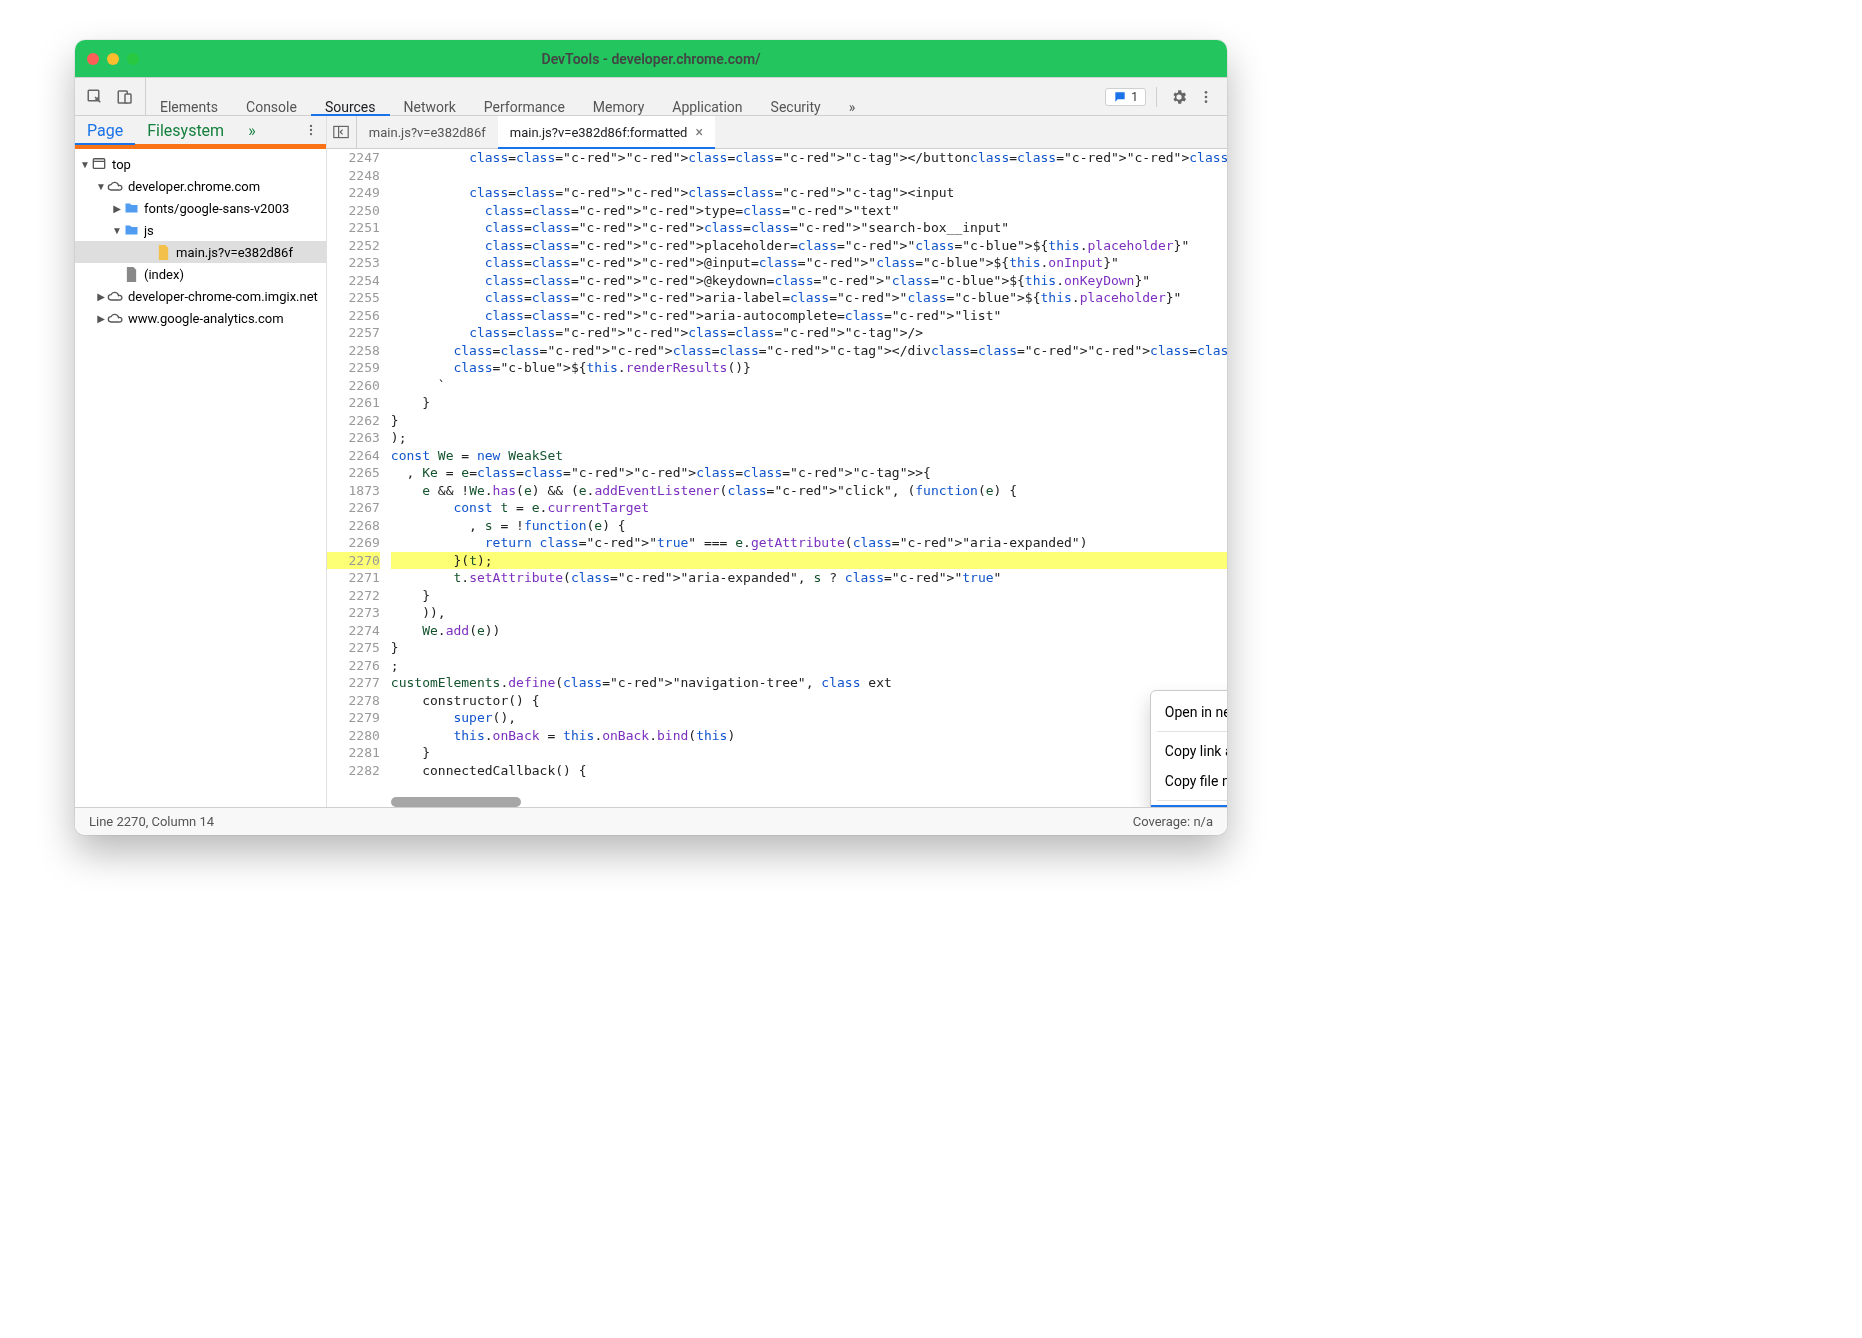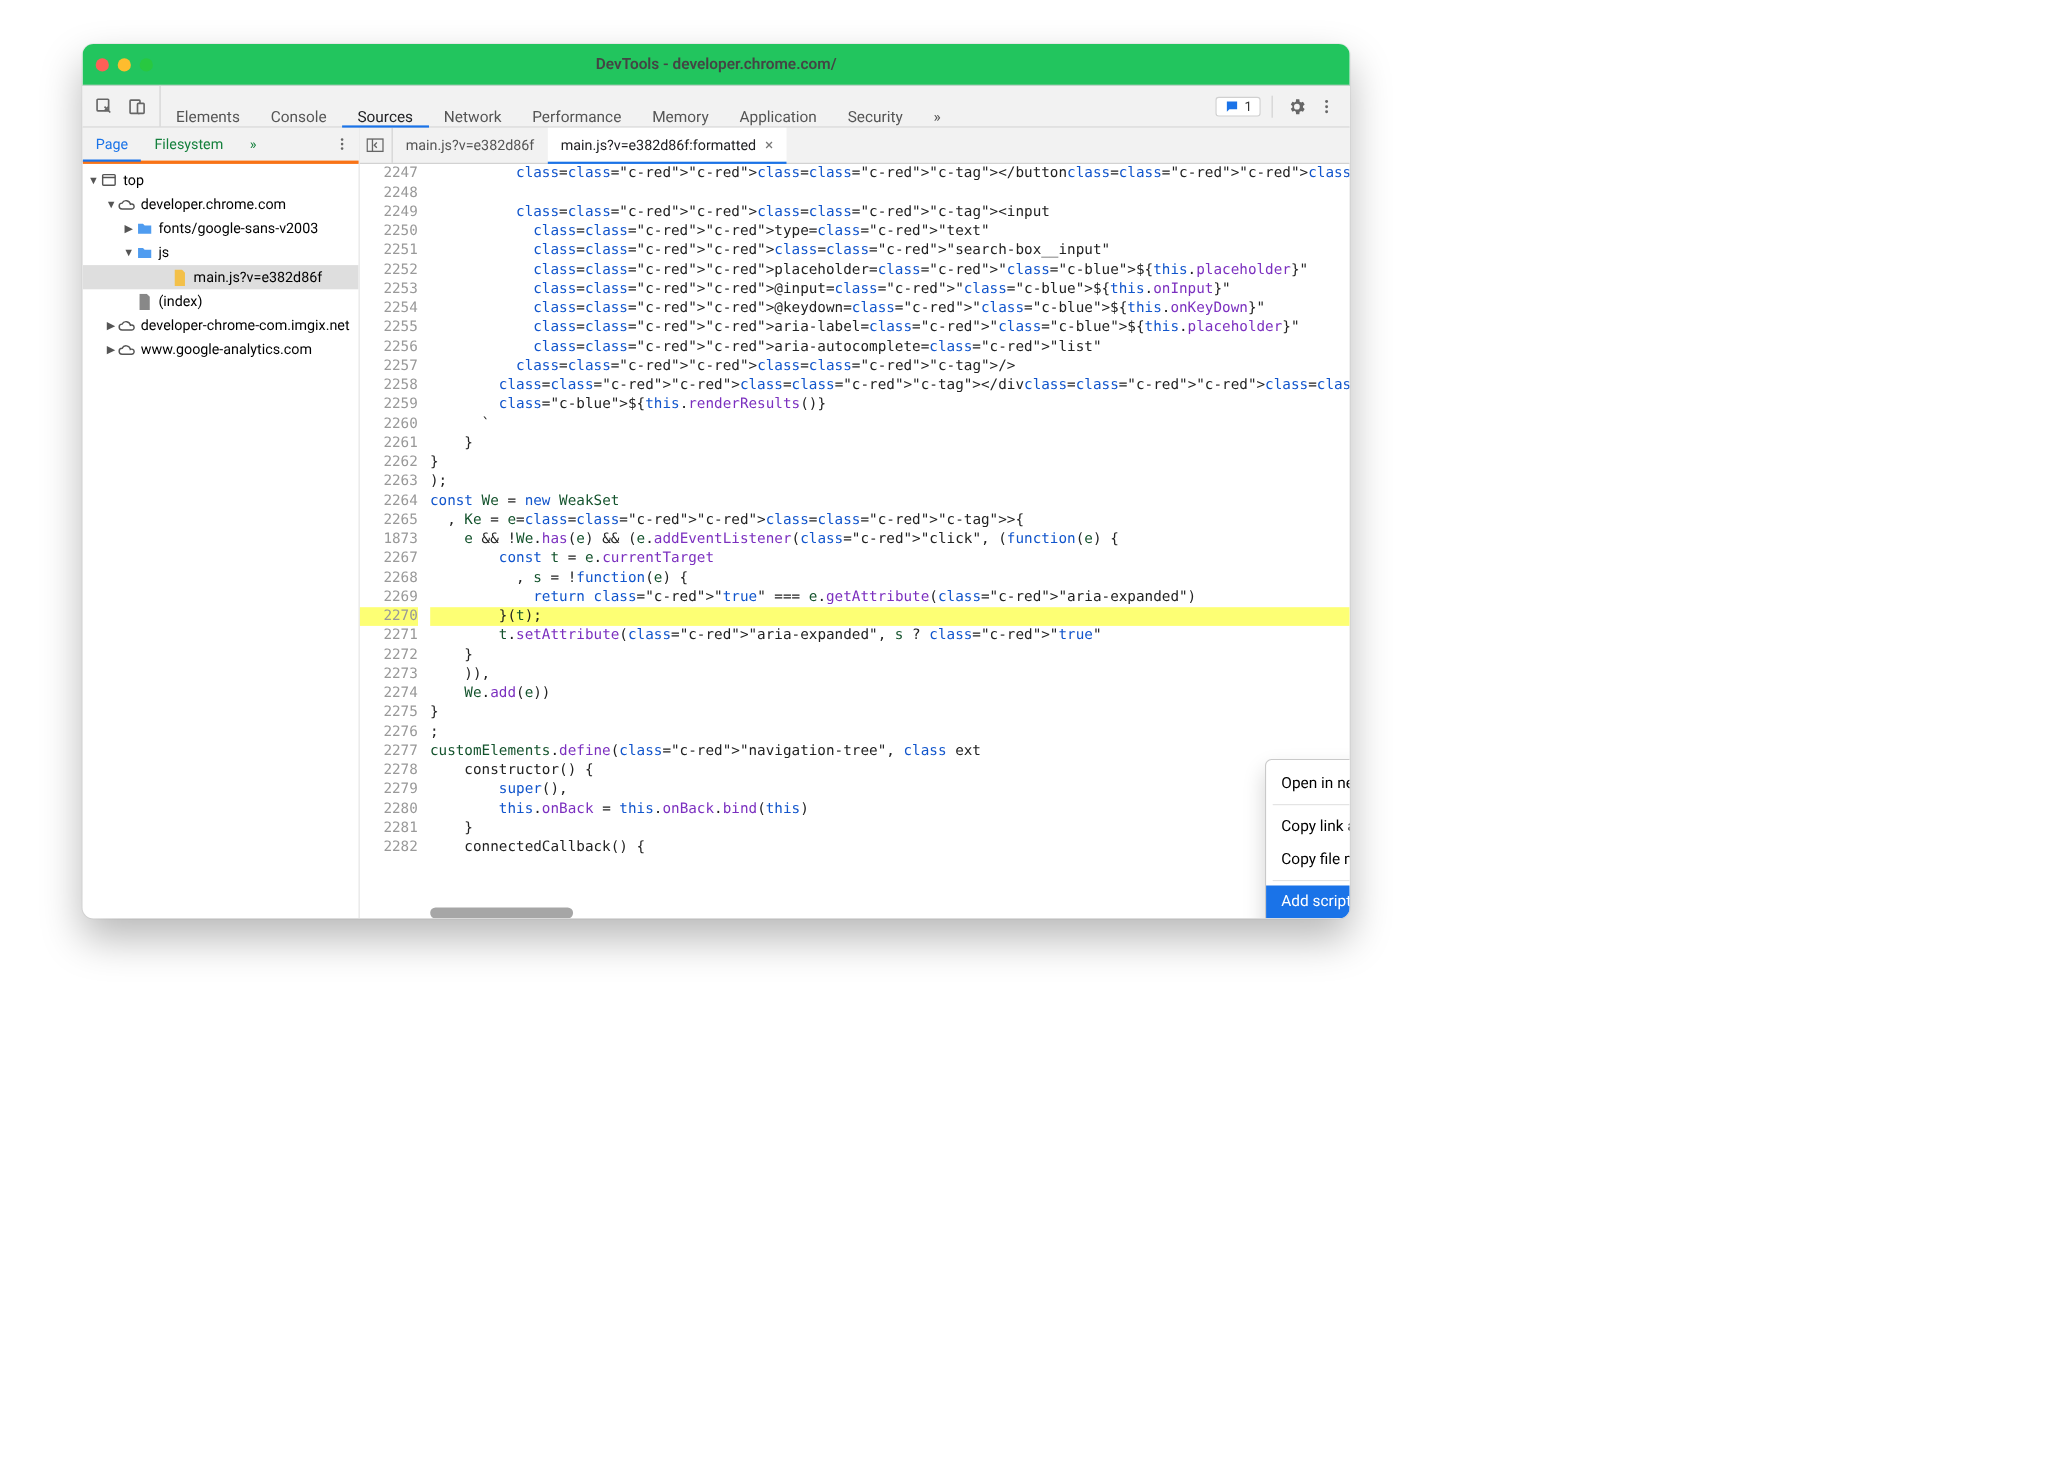--- a/index.html
+++ b/index.html
@@ -33,21 +33,21 @@
   .toolbar .spacer { flex:1; }
   .toolbar .right-icons { display:flex; align-items:center; gap:4px; padding:0 10px; height:100%;}
   .msg-badge { display:flex; align-items:center; gap:4px; padding:1px 7px; border:1px solid #d0d0d0; border-radius:3px; background:#fff; color:#333; font-size:12px; }
   .msg-badge svg { width:14px; height:14px; }
   .icon-btn { color:#666; display:flex; align-items:center; justify-content:center; padding:3px; cursor:pointer; border-radius:3px;}
   .vrule { width:1px; height:20px; background:#cfcfcf; margin:0 6px;}
 
   
   .body { flex:1; display:flex; overflow:hidden; }
   .sidebar { width:305px; display:flex; flex-direction:column; border-right:1px solid #e0e0e0; }
-  .side-tabs { display:flex; align-items:center; height:33px; border-bottom:3px solid #f97316; background:#f2f2f2; font-size:13px; }
+  .side-tabs { display:flex; align-items:center; height:33px; border-bottom:5px solid #f97316; background:#f2f2f2; font-size:16px; }
   .side-tab { padding:0 12px; height:100%; display:flex; align-items:center; color:#15803d; cursor:pointer; position:relative;}
   .side-tab.active { color:#1a73e8; }
   .side-tab.active::after { content:""; position:absolute; left:0; right:0; bottom:-1px; height:2px; background:#1a73e8;}
   .side-tabs .flexfill{flex:1;}
   .tree { flex:1; overflow:auto; font-size:13px; padding-top:4px; }
   .node { display:flex; align-items:center; height:22px; padding-right:8px; white-space:nowrap; cursor:default;}
   .node .caret { width:12px; text-align:center; color:#555; font-size:10px; }
   .node .ico { width:16px; height:16px; margin-right:5px; display:flex; align-items:center; justify-content:center; }
   .node.selected { background:#dedede; }
   .lbl { overflow:hidden; text-overflow:ellipsis; }
@@ -317,14 +317,18 @@
           <div class="ctx-item">Copy link address</div>
           <div class="ctx-item">Copy file name</div>
           <div class="ctx-sep"></div>
           <div class="ctx-item highlight">Add script to ignore list</div>
 
         </div>
       </div>
     </div>
   </div>
 
+  <div class="statusbar">
+    <span>Line 2270, Column 14</span>
+    <span>Coverage: n/a</span>
+  </div>
 
 </div>
 
 </body></html>

